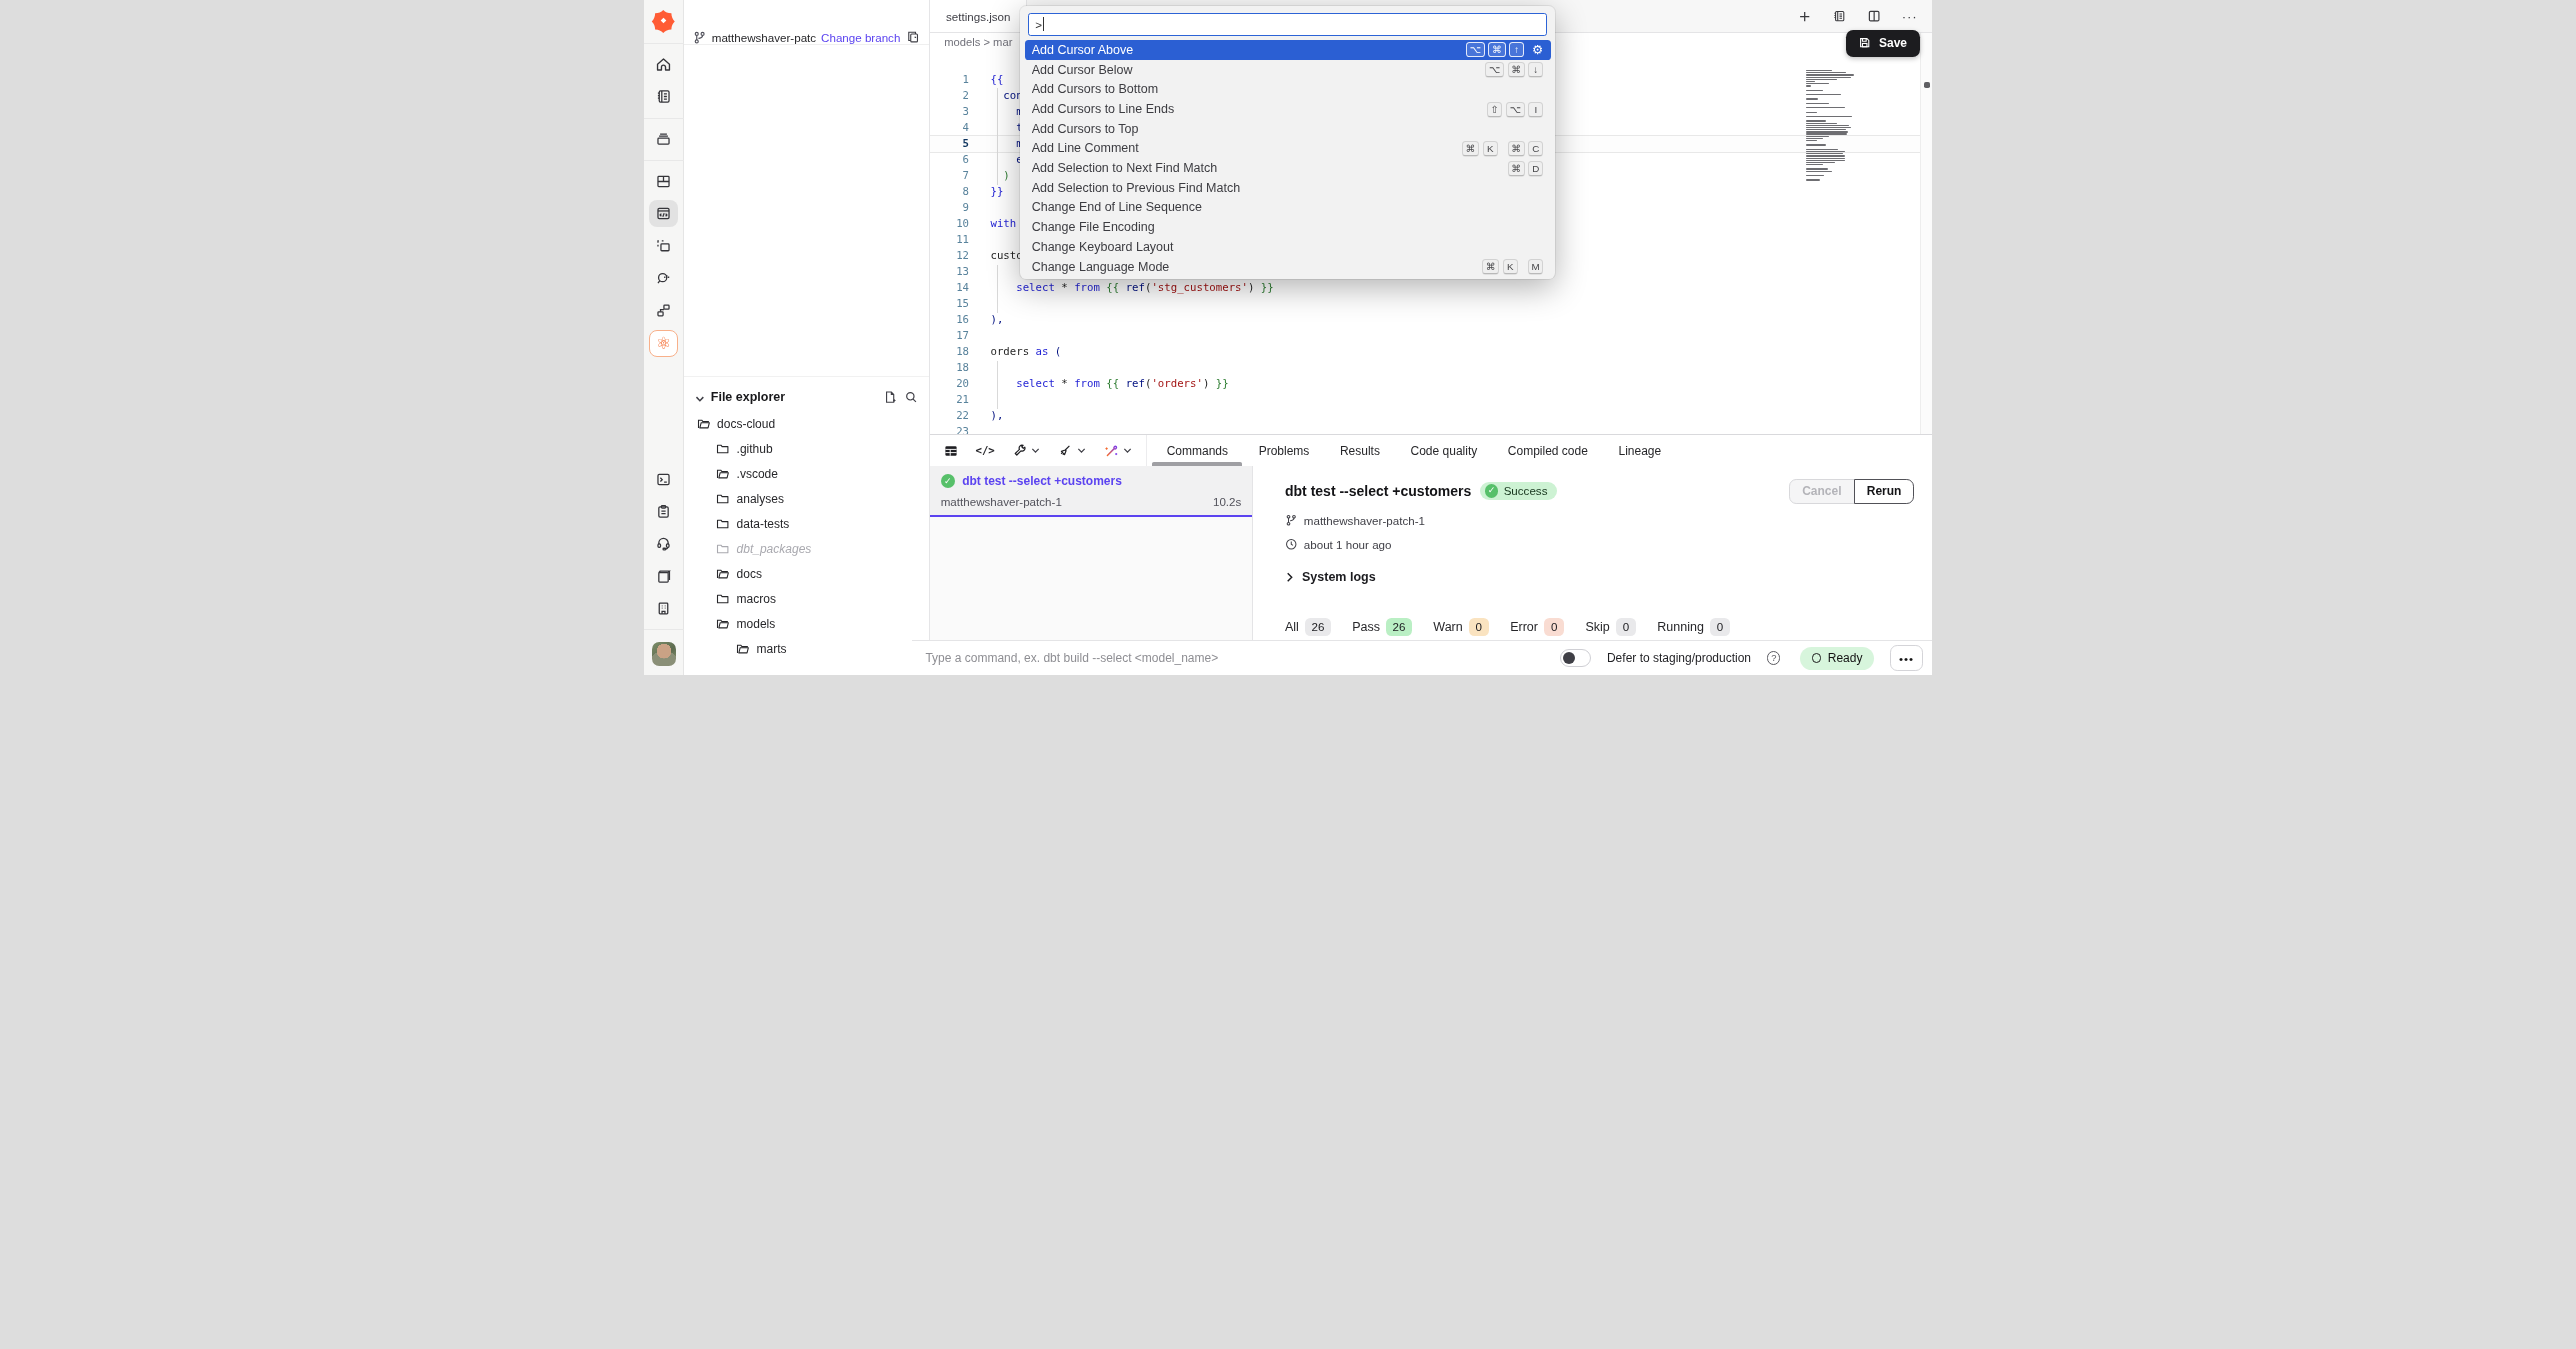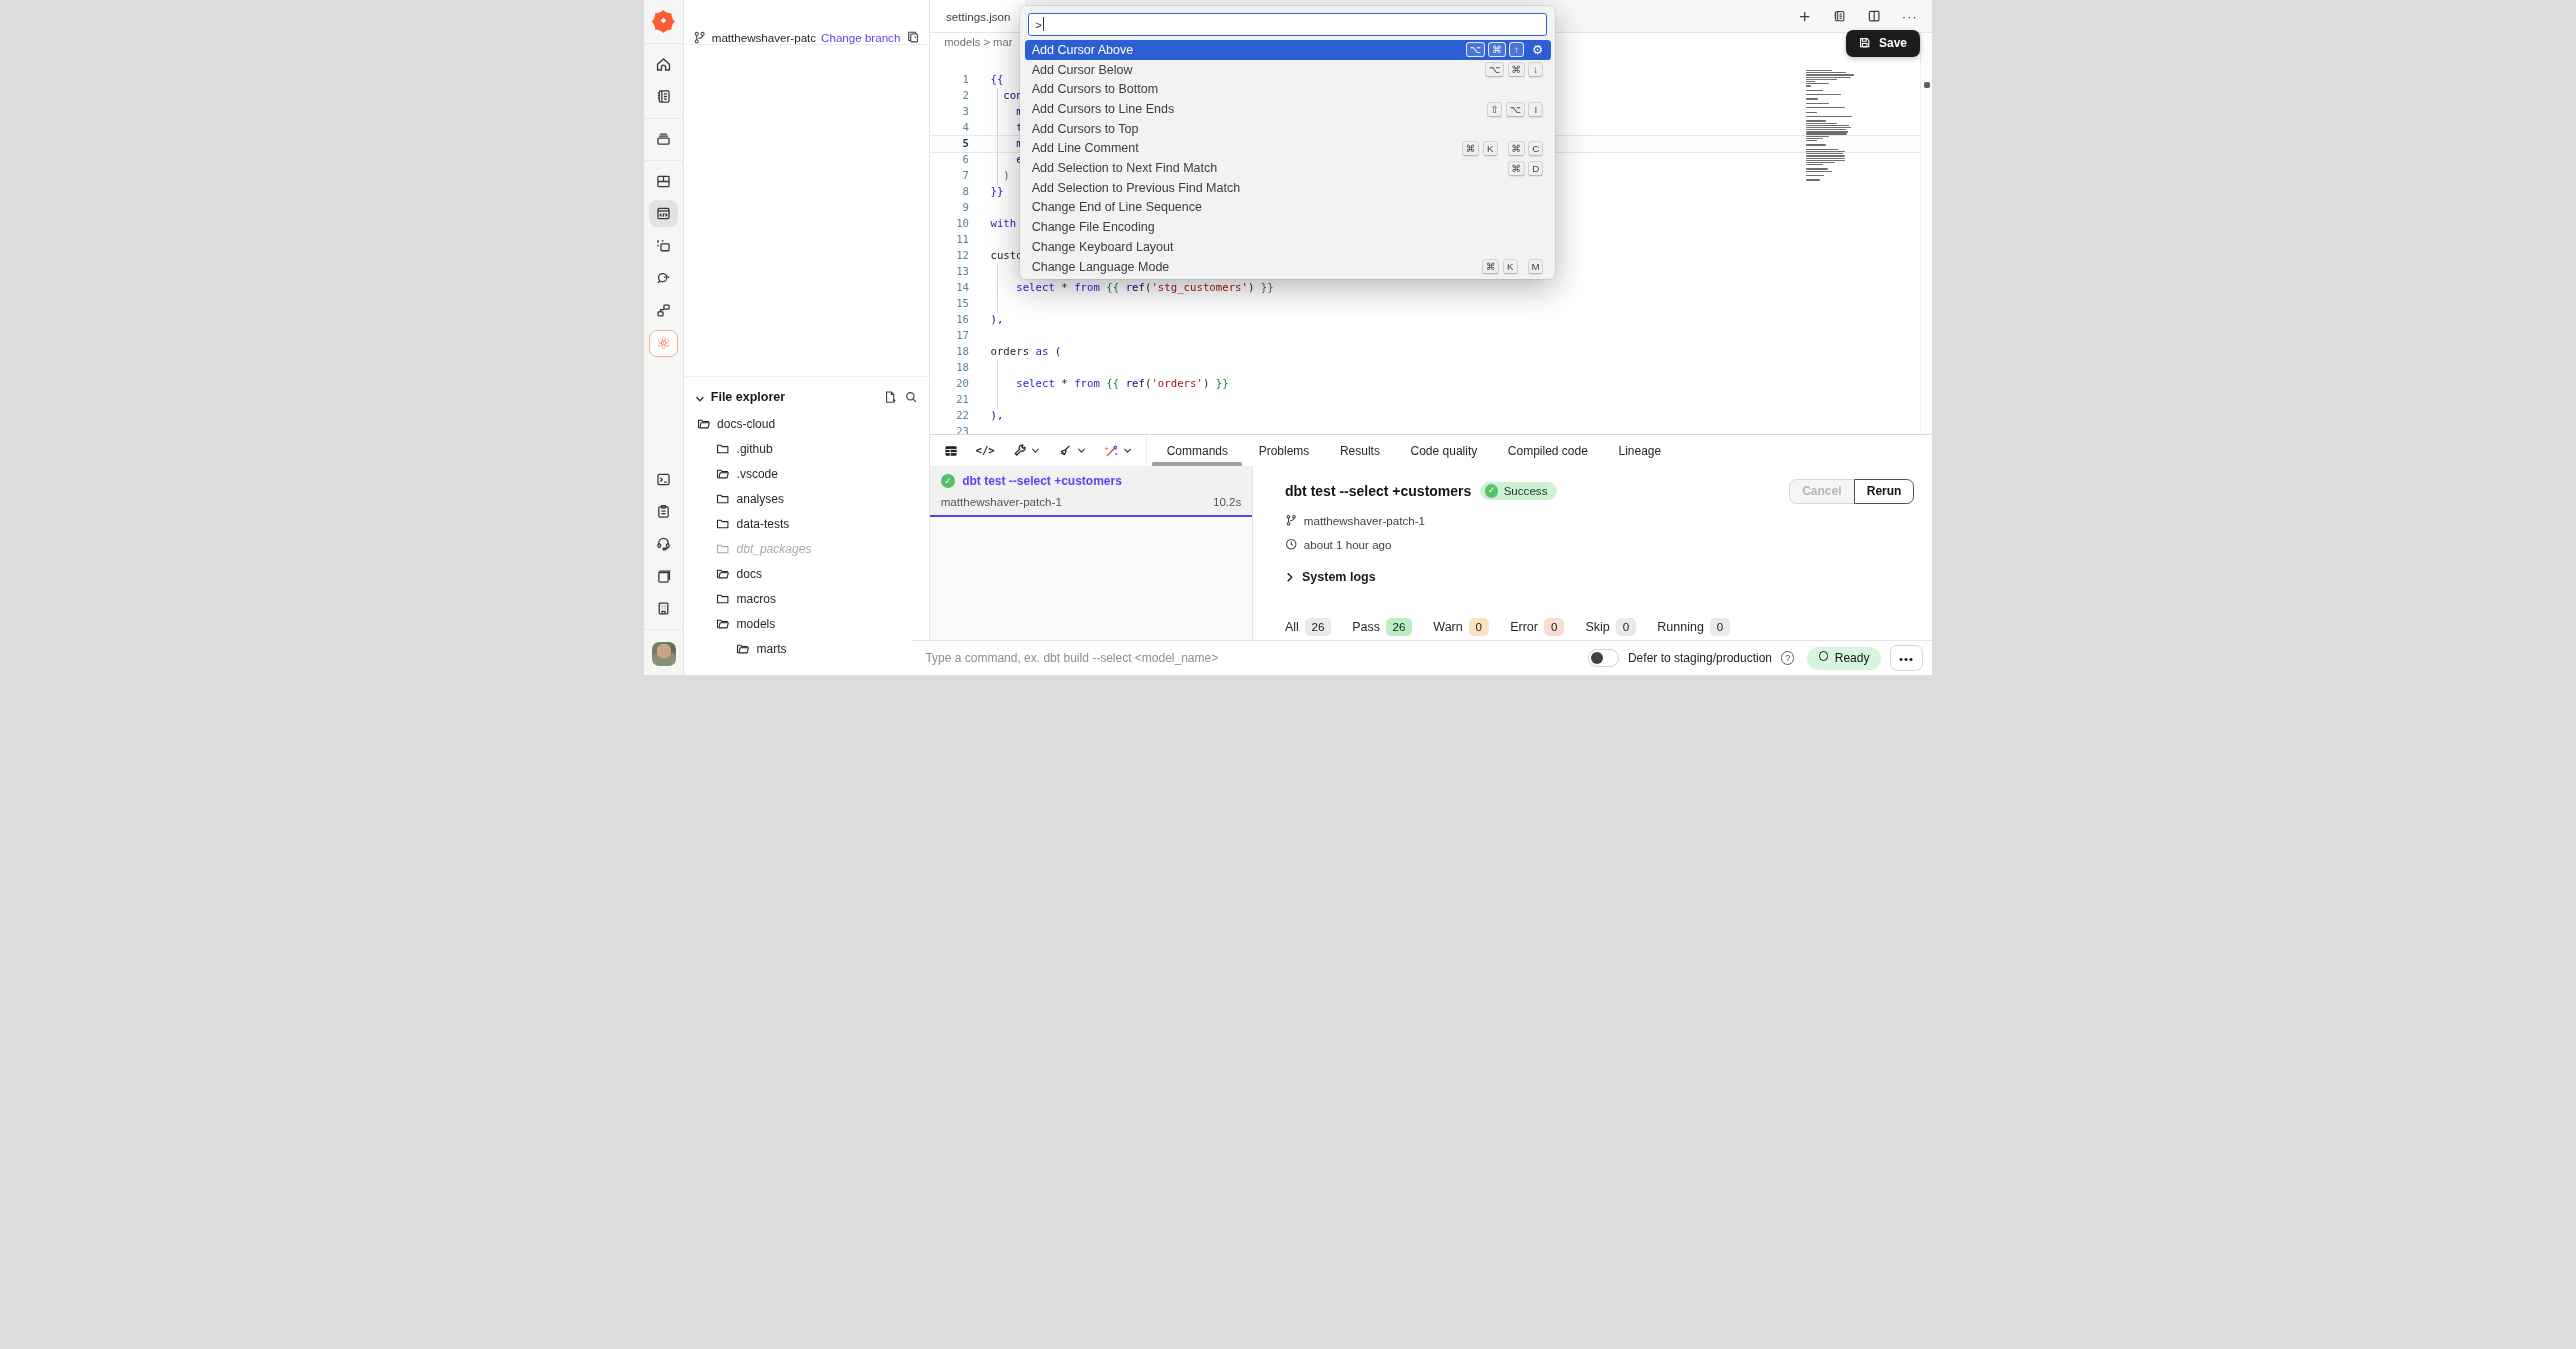--- a/index.html
+++ b/index.html
@@ -99,26 +99,26 @@
   .det-meta{display:flex;align-items:center;gap:6.3px;margin-top:10.7px;font-size:11.6px;color:#3f3f46}
   .syslogs{display:flex;align-items:center;gap:8px;margin-top:19px;font-size:12.5px;font-weight:600;color:#1b1b1f}
   .filters{position:absolute;left:32px;bottom:4.5px;display:flex;align-items:center;gap:21.5px}
   .filter{display:flex;align-items:center;gap:6.3px;font-size:12.5px;color:#27272a}
   .badge{height:18px;min-width:19.7px;padding:0 6.3px;border-radius:5.4px;font-size:11.6px;line-height:18px;text-align:center;color:#1b1b1f}
   .t-neutral{background:#e9e9eb}.t-pass{background:#baefc4}.t-warn{background:#fae3c0}.t-error{background:#f9dcd2}
 
   
   .statusbar{position:absolute;left:268px;right:0;bottom:0;height:35px;background:#fff;border-top:0.9px solid #e4e4e6;display:flex;align-items:center;padding:0 9px 0 13.4px;z-index:6}
   .cmd-ph{font-size:12px;color:#8e8e93}
-  .sb-right{margin-left:auto;display:flex;align-items:center;gap:9px}
+  .sb-right{margin-left:auto;display:flex;align-items:center;gap:16px}
   .toggle{width:31px;height:18px;border:0.9px solid #cfcfd4;border-radius:9px;background:#fff;position:relative}
   .knob{position:absolute;left:1.8px;top:1.8px;width:12.5px;height:12.5px;border-radius:50%;background:#3f3f46}
   .defer{font-size:12px;color:#1f1f23}
   .help{width:13.4px;height:13.4px;border:1.2px solid #5a5a60;border-radius:50%;font-size:9.4px;line-height:11.6px;text-align:center;color:#5a5a60}
-  .ready{display:flex;align-items:flex-start;gap:6.3px;background:#d7f5dc;border-radius:12.5px;padding:4.5px 11.6px;font-size:12px;color:#121212;margin-left:3.6px}
+  .ready{display:flex;align-items:center;gap:6.3px;background:#d7f5dc;border-radius:12.5px;padding:4.5px 11.6px;font-size:12px;color:#121212;margin-left:3.6px}
   .ring{width:9.8px;height:9.8px;border:1.4px solid #1c1c1c;border-radius:50%}
   .dots-btn{width:33px;height:26px;border:0.9px solid #d4d4d8;border-radius:7.2px;display:flex;align-items:center;justify-content:center;font-size:11.6px;letter-spacing:0.9px;color:#121212;background:#fff}
 
   .mono{font-family:"DejaVu Sans Mono",monospace}
   svg{display:block}
 </style>
 </head>
 <body>
 
 <div class="app">

